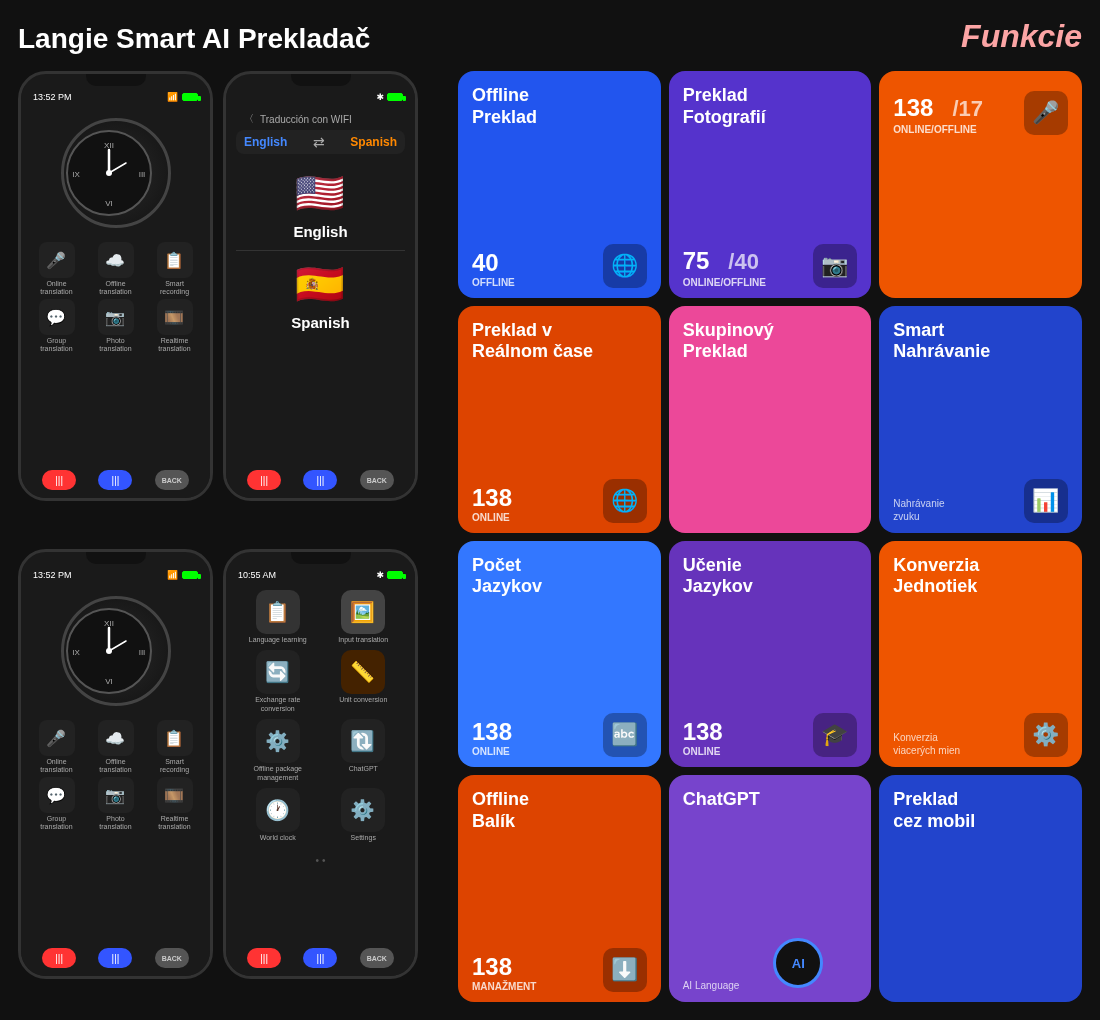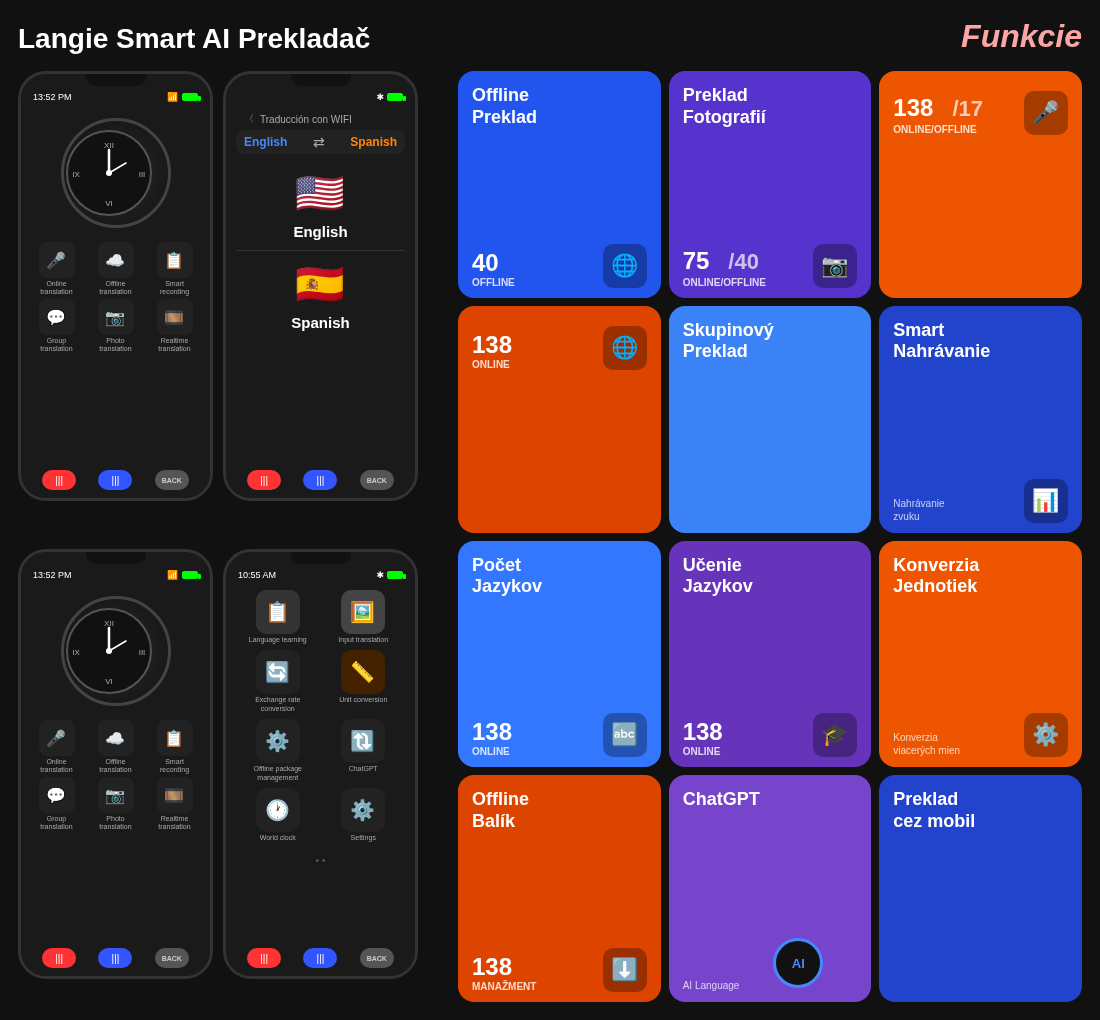--- a/index.html
+++ b/index.html
@@ -586,29 +586,30 @@
         <div class="count-slash">
         <span class="feature-count">138</span>
         <span class="slash-small">/17</span>
       </div>
         <div class="feature-label">ONLINE/OFFLINE</div>
       </div>
       <div class="feature-icon-box">🎤</div>
     </div>
   </div>
         <div class="feature-card" style="background: rgb(221, 68, 0);">
+    <div class="feature-title">Preklad v<br>Reálnom čase</div>
     <div class="feature-bottom">
       <div class="count-area">
         <span class="feature-count">138</span>
         <div class="feature-label">ONLINE</div>
       </div>
       <div class="feature-icon-box">🌐</div>
     </div>
   </div>
-        <div class="feature-card" style="background: #3b82f6;">
+        <div class="feature-card" style="background: #ec4899;">
     <div class="feature-title">Skupinový<br>Preklad</div>
   </div>
         <div class="feature-card" style="background: rgb(34, 68, 204);">
     <div class="feature-title">Smart<br>Nahrávanie</div>
     <div class="feature-bottom">
       <div class="count-area">
 
         <div class="feature-sublabel">Nahrávanie<br>zvuku</div>
       </div>
       <div class="feature-icon-box">📊</div>

